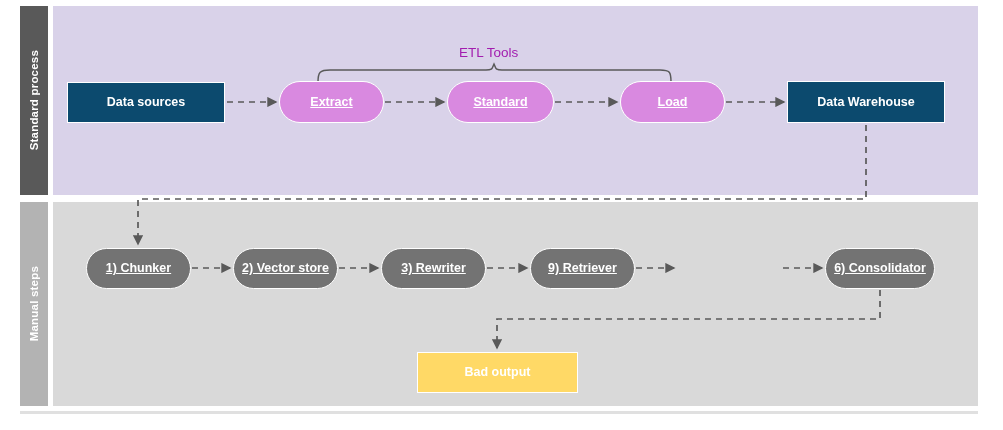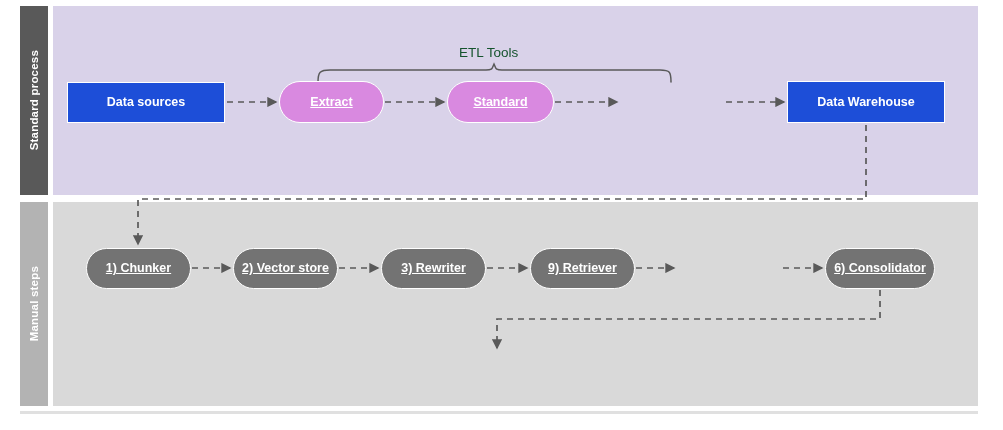--- a/index.html
+++ b/index.html
@@ -76,29 +76,29 @@
     color: #ffffff;
     font-size: 12.5px;
     font-weight: bold;
     line-height: 1.18;
     border: 1.6px solid #ffffff;
     padding: 0 6px;
   }
   .node.rect { border-radius: 0; }
   .node.pill { border-radius: 22px; text-decoration: underline; }
 
-  .node.gray    { background: #1d4ed8; }
+  .node.gray    { background: #0c4a6e; }
   .node.graylt  { background: #737373; text-align: center; }
   .node.magenta { background: #d989e0; }
   .node.yellow  { background: #ffd966; }
 
   
   .brace-label {
     position: absolute;
-    color: #14532d;
+    color: #a21caf;
     font-size: 13.5px;
     font-weight: normal;
     white-space: nowrap;
   }
 
   
   #wires {
     position: absolute;
     left: 0; top: 0;
     width: 1003px; height: 430px;
@@ -162,20 +162,23 @@
   </div>
 
   <div class="node pill magenta" style="left:279px; top:81px; width:105px; height:42px;">
     <span>Extract</span>
   </div>
 
   <div class="node pill magenta" style="left:447px; top:81px; width:107px; height:42px;">
     <span>Standard</span>
   </div>
 
+  <div class="node pill magenta" style="left:620px; top:81px; width:105px; height:42px;">
+    <span>Load</span>
+  </div>
 
   <div class="node rect gray" style="left:787px; top:81px; width:158px; height:42px;">
     <span>Data Warehouse</span>
   </div>
 
   <div class="node pill graylt" style="left:86px; top:248px; width:105px; height:41px;">
     <span>1) Chunker</span>
   </div>
 
   <div class="node pill graylt" style="left:233px; top:248px; width:105px; height:41px;">
@@ -188,16 +191,19 @@
 
   <div class="node pill graylt" style="left:530px; top:248px; width:105px; height:41px;">
     <span>9) Retriever</span>
   </div>
 
 
   <div class="node pill graylt" style="left:825px; top:248px; width:110px; height:41px;">
     <span>6) Consolidator</span>
   </div>
 
+  <div class="node rect yellow" style="left:417px; top:352px; width:161px; height:41px;">
+    <span>Bad output</span>
+  </div>
 
   <div class="bottom-rule"></div>
 
 </div>
 
 </body></html>

